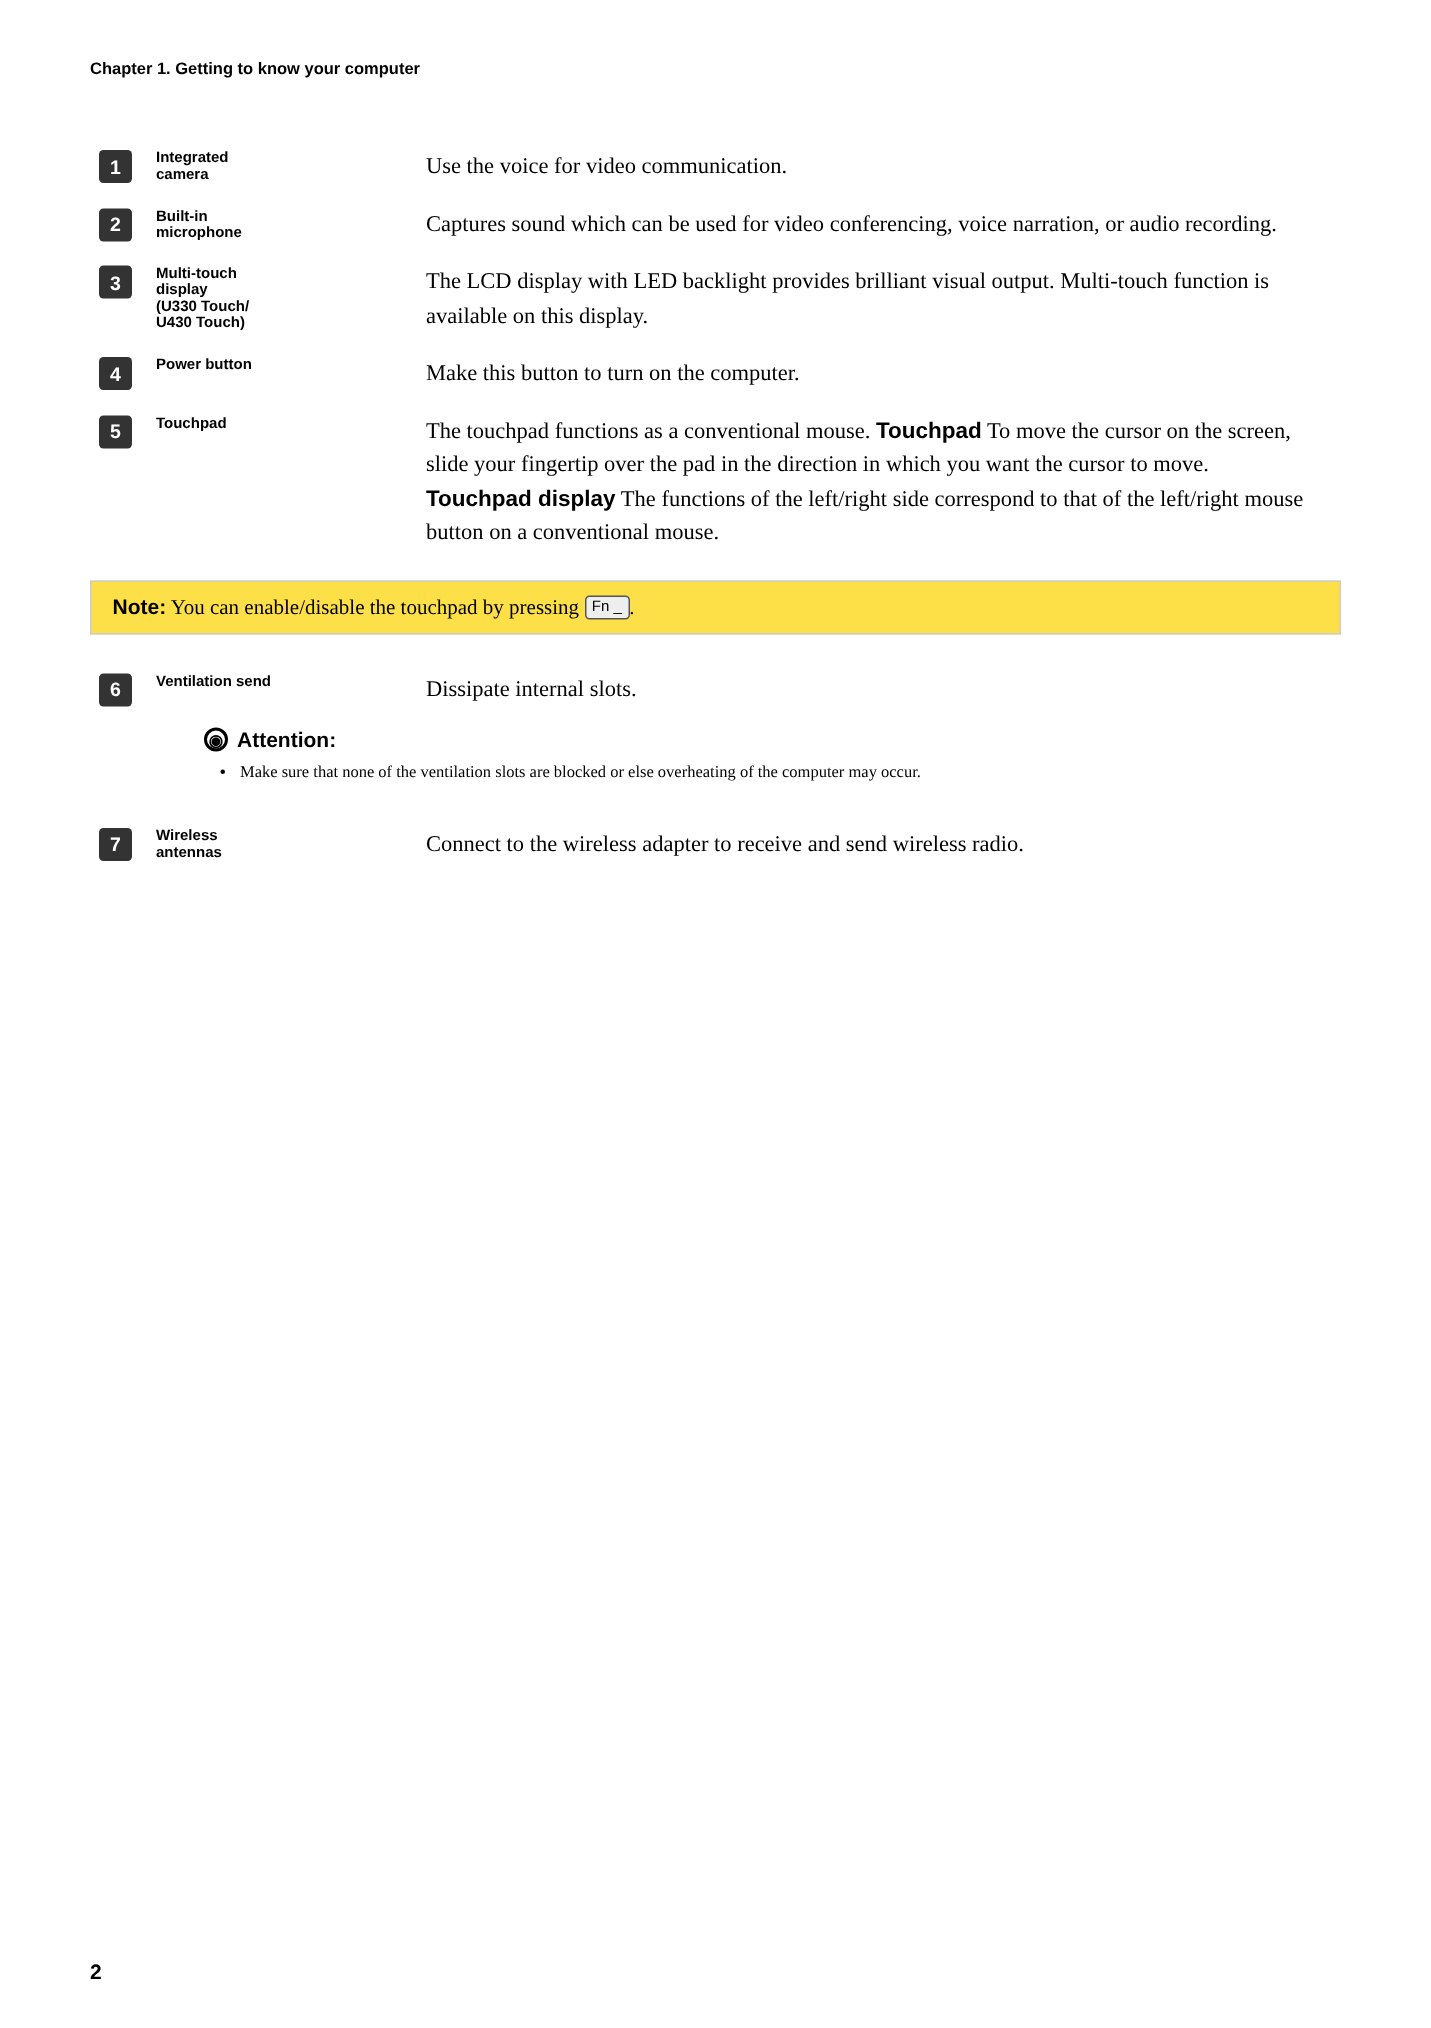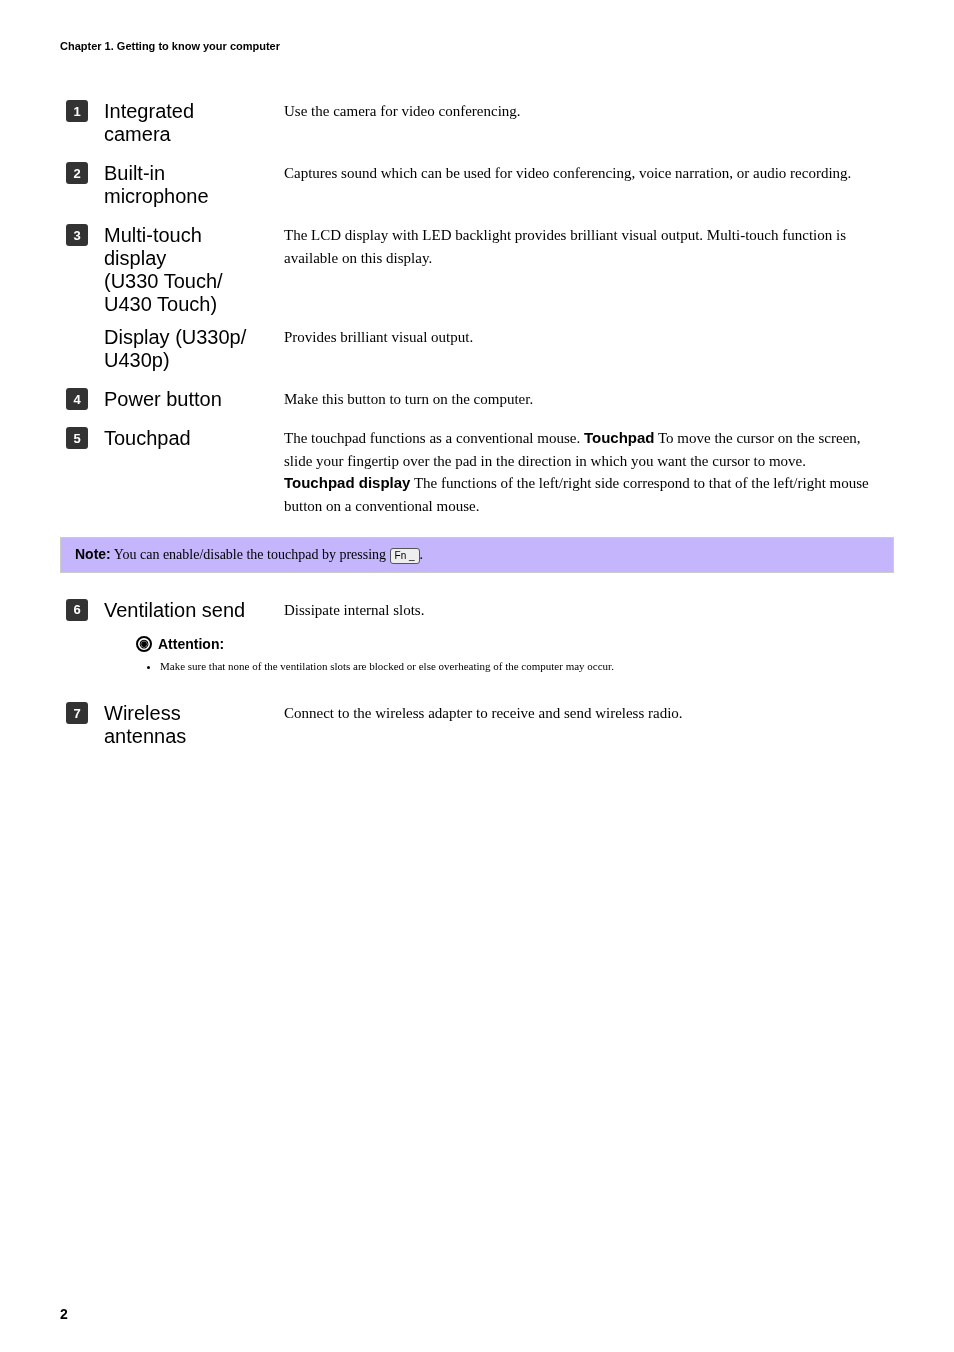--- a/index.html
+++ b/index.html
@@ -54,43 +54,43 @@
       color: #ffffff;
       font-family: Arial, Helvetica, sans-serif;
       font-size: 13px;
       font-weight: bold;
       border-radius: 3px;
     }
 
     .label-cell {
       width: 180px;
       font-family: Arial, Helvetica, sans-serif;
-      font-weight: normal;
-      font-size: 20px;
+      font-weight: bold;
+      font-size: 10px;
       padding-right: 20px;
     }
 
     .desc-cell {
       font-family: "Times New Roman", Times, serif;
       font-size: 15px;
       line-height: 1.5;
     }
 
     .desc-cell b {
       font-family: Arial, Helvetica, sans-serif;
       font-weight: bold;
     }
 
     .sub-row td {
       padding-top: 2px;
       padding-bottom: 8px;
     }
 
     .note-box {
-      background: #c4b5fd;
+      background: #fde047;
       border: 1px solid #cccccc;
       padding: 8px 14px;
       margin: 6px 0 12px 0;
       font-size: 14px;
       font-family: "Times New Roman", Times, serif;
     }
 
     .note-box b {
       font-family: Arial, Helvetica, sans-serif;
     }
@@ -167,44 +167,39 @@
 <div class="chapter-title">Chapter 1. Getting to know your computer</div>
 
 <table class="items-table">
 
   <tbody>
       <tr>
     <td class="num-cell">
       <span class="num-badge">1</span>
     </td>
     <td class="label-cell">Integrated<br>camera</td>
-    <td class="desc-cell">Use the camera for video conferencing.</td>
+    <td class="desc-cell">Use the voice for video communication.</td>
   </tr>
 
   <tr>
     <td class="num-cell">
       <span class="num-badge">2</span>
     </td>
     <td class="label-cell">Built-in<br>microphone</td>
     <td class="desc-cell">Captures sound which can be used for video conferencing, voice narration, or audio recording.</td>
   </tr>
 
   <tr>
     <td class="num-cell">
       <span class="num-badge">3</span>
     </td>
     <td class="label-cell">Multi-touch<br>display<br>(U330 Touch/<br>U430 Touch)</td>
     <td class="desc-cell">The LCD display with LED backlight provides brilliant visual output. Multi-touch function is available on this display.</td>
   </tr>
 
-  <tr class="sub-row">
-    <td class="num-cell"></td>
-    <td class="label-cell">Display (U330p/<br>U430p)</td>
-    <td class="desc-cell">Provides brilliant visual output.</td>
-  </tr>
 
   <tr>
     <td class="num-cell">
       <span class="num-badge">4</span>
     </td>
     <td class="label-cell">Power button</td>
     <td class="desc-cell">Make this button to turn on the computer.</td>
   </tr>
 
   <tr>

